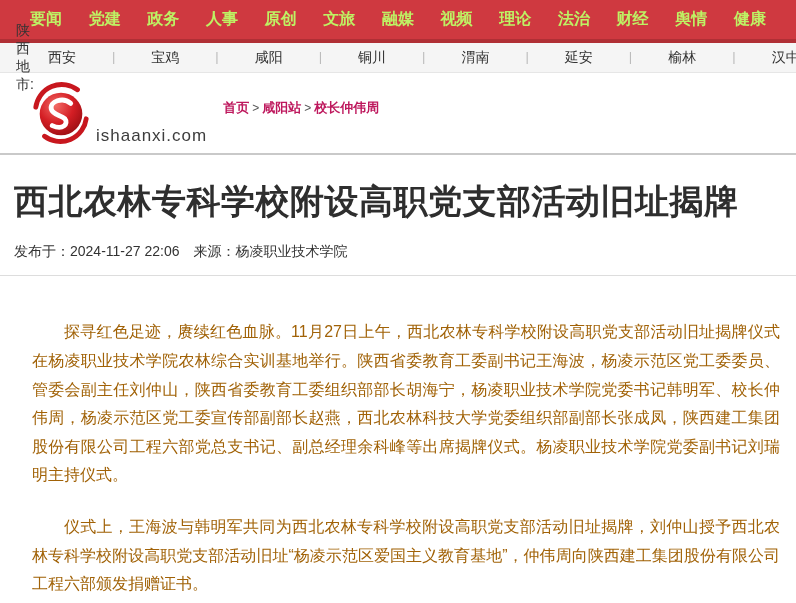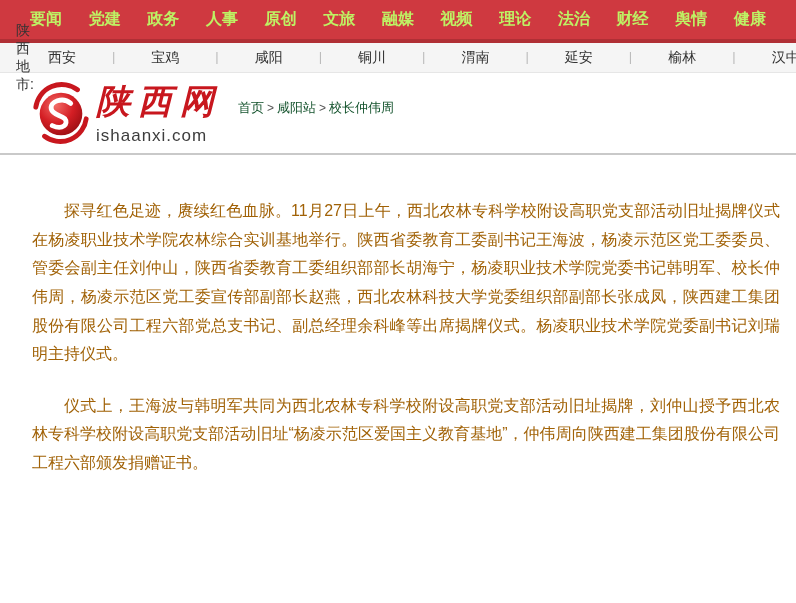--- a/index.html
+++ b/index.html
@@ -48,21 +48,21 @@
     color:#c8171e; font-size:34px; font-weight:bold; font-style:italic;
     letter-spacing:8px; font-family:"Liberation Serif","DejaVu Serif",serif;
   }
   .logo-domain {
     color:#3d3d3d; font-size:17px; letter-spacing:1px; margin-top:8px;
   }
   .breadcrumb {
     margin-left:16px; margin-bottom:10px;
     display:flex; align-items:center; font-size:13px; color:#333;
   }
-  .crumb { color:#14532d; text-decoration:none; cursor:pointer; }
+  .crumb { color:#be185d; text-decoration:none; cursor:pointer;font-weight:bold; }
   .breadcrumb .sep { color:#555; margin:0 3px; font-size:12px; }
   
   .article-head { padding:22px 14px 14px 14px; border-bottom:1px solid #ddd; }
   .article-title {
     font-size:34px; font-weight:bold; color:#2e2e2e;
     line-height:1.45; letter-spacing:0.5px; white-space:nowrap;
   }
   .meta { margin-top:17px; font-size:14px; color:#333; }
   .meta .gap { display:inline-block; width:14px; }
   
@@ -135,32 +135,37 @@
             <stop offset="55%" stop-color="#d41e24"></stop>
             <stop offset="100%" stop-color="#9c0e13"></stop>
           </radialGradient>
         </defs>
         <path d="M6 26 A27 27 0 0 1 49 8" fill="none" stroke="#c8171e" stroke-width="5" stroke-linecap="round"></path>
         <path d="M58 38 A27 27 0 0 1 15 56" fill="none" stroke="#c8171e" stroke-width="5" stroke-linecap="round"></path>
         <circle cx="32" cy="33" r="22" fill="url(#lg)"></circle>
         <path d="M42 22 C34 15 20 20 22 28 C23.5 34 32 34 36 38 C40 43 34 50 23 45" fill="none" stroke="#ffffff" stroke-width="5" stroke-linecap="round"></path>
       </svg>
       <span class="logo-text">
-        <span class="logo-cn">陕西网</span>
         <span class="logo-domain">ishaanxi.com</span>
       </span>
     </a>
     <div class="breadcrumb">
         <a class="crumb">首页</a>
         <span class="sep">&gt;</span>
         <a class="crumb">咸阳站</a>
         <span class="sep">&gt;</span>
         <a class="crumb">校长仲伟周</a>
       </div>
   </header>
 
+  <section class="article-head">
+    <h1 class="article-title">西北农林专科学校附设高职党支部活动旧址揭牌</h1>
+    <div class="meta">
+      <span>发布于：</span><span>2024-11-27 22:06</span><span class="gap"></span><span>来源：</span><span>杨凌职业技术学院</span>
+    </div>
+  </section>
 
   <article class="article-body">
     <p>探寻红色足迹，赓续红色血脉。11月27日上午，西北农林专科学校附设高职党支部活动旧址揭牌仪式在杨凌职业技术学院农林综合实训基地举行。陕西省委教育工委副书记王海波，杨凌示范区党工委委员、管委会副主任刘仲山，陕西省委教育工委组织部部长胡海宁，杨凌职业技术学院党委书记韩明军、校长仲伟周，杨凌示范区党工委宣传部副部长赵燕，西北农林科技大学党委组织部副部长张成凤，陕西建工集团股份有限公司工程六部党总支书记、副总经理余科峰等出席揭牌仪式。杨凌职业技术学院党委副书记刘瑞明主持仪式。</p>
     <p>仪式上，王海波与韩明军共同为西北农林专科学校附设高职党支部活动旧址揭牌，刘仲山授予西北农林专科学校附设高职党支部活动旧址“杨凌示范区爱国主义教育基地”，仲伟周向陕西建工集团股份有限公司工程六部颁发捐赠证书。</p>
   </article>
 
 </div>
 
 </body></html>

